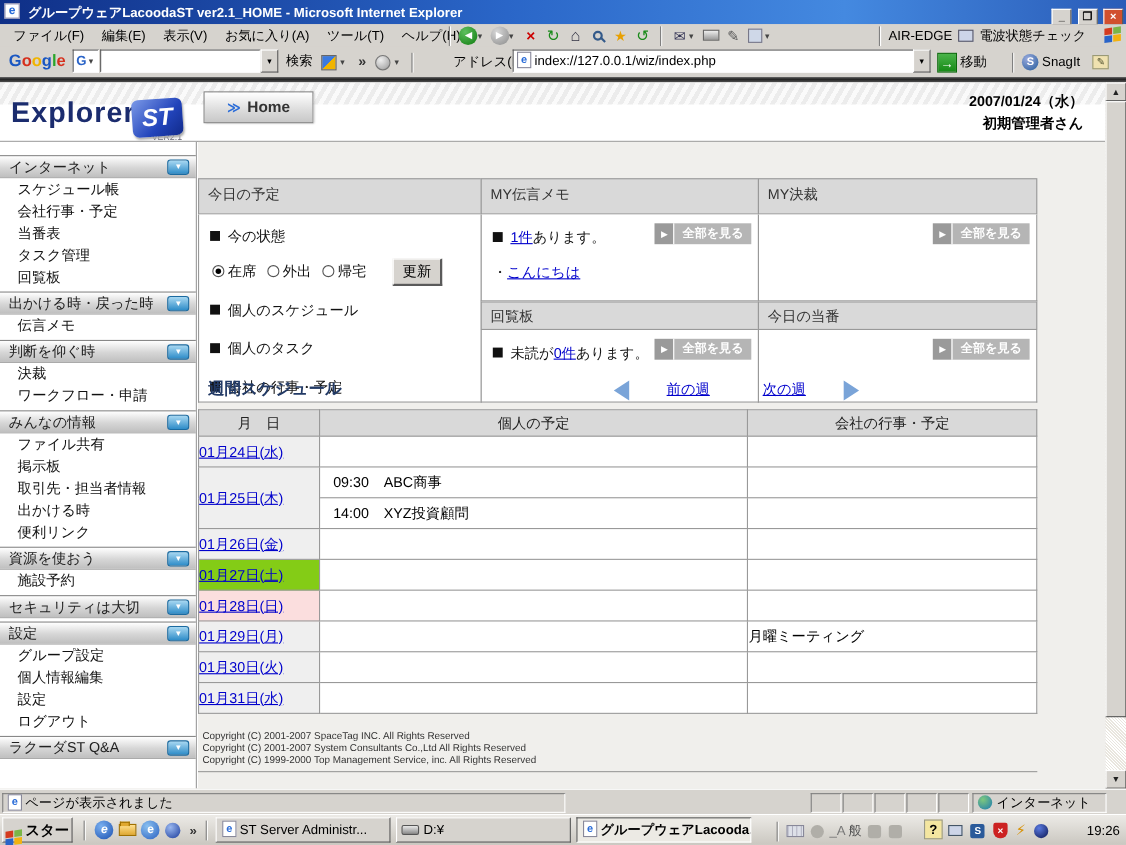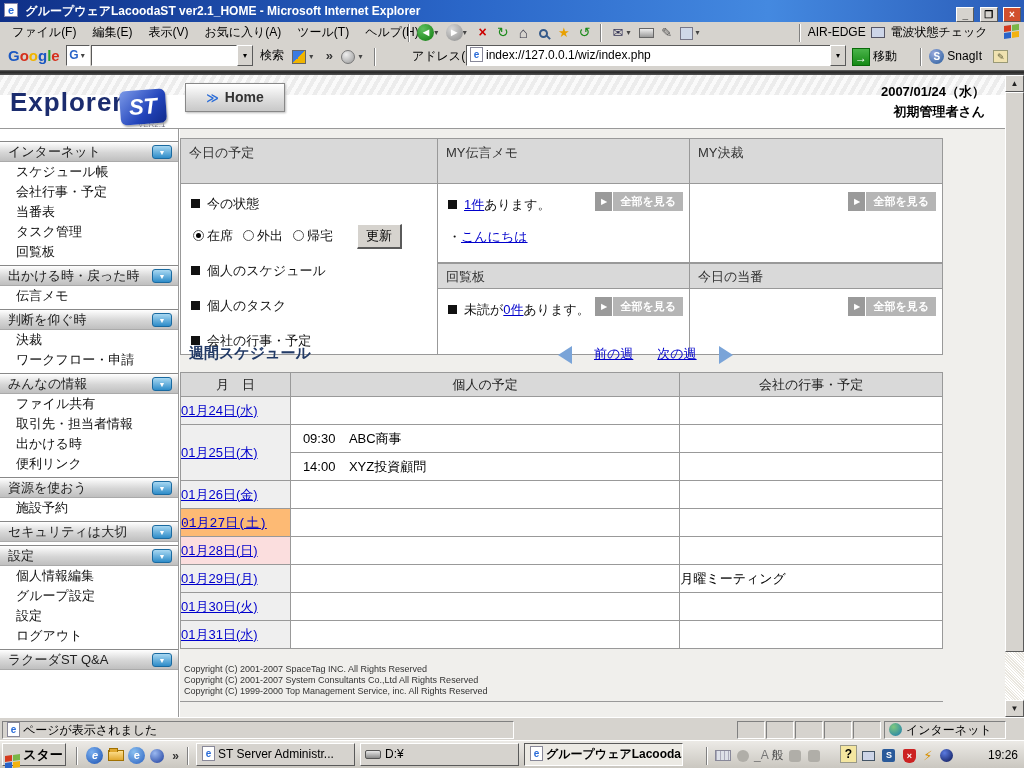--- a/index.html
+++ b/index.html
@@ -91,21 +91,21 @@
     background:linear-gradient(#a8d8f2,#2e8cc8);color:#fff;font-size:7px;line-height:13px;text-align:center;cursor:pointer;}
   .sb-item{height:20px;line-height:20px;padding-left:16px;font-size:13px;color:#111;cursor:pointer;white-space:nowrap;}
 
   
   #main{left:180px;top:54px;width:825px;height:588px;background:#f0efec;}
   .panel-head{background:#d9d9d9;border:1px solid #999;font-size:13px;color:#333;padding-left:8px;}
   .panel-body{background:#fff;border:1px solid #999;border-top:none;position:relative;font-size:13px;color:#111;}
   #col-today{left:0;top:9px;width:258px;}
   #col-mid{left:257px;top:9px;width:253px;}
   #col-right{left:509px;top:9px;width:254px;}
-  .ph29{height:46px;line-height:28px;}
+  .ph29{height:33px;line-height:28px;margin-top:24px;}
   .ph26{height:26px;line-height:25px;}
   .bullet{display:inline-block;width:9px;height:9px;background:#111;margin-right:7px;}
   #today-body{height:171px;padding:12px 0 0 10px;}
   .bullet-line{margin-bottom:12px;line-height:16px;}
   #radio-row{margin:0 0 14px 2px;line-height:20px;white-space:nowrap;}
   .radio{display:inline-block;width:11px;height:11px;border:1px solid #555;border-radius:50%;background:#fff;vertical-align:-1px;margin-right:3px;}
   .radio.checked::after{content:'';display:block;width:5px;height:5px;background:#000;border-radius:50%;margin:2px;}
   .radio-lbl{margin-right:10px;}
   #update-btn{background:#d6d3ce;border-top:1px solid #fff;border-left:1px solid #fff;border-right:2px solid #5a5a5a;border-bottom:2px solid #5a5a5a;
     font-size:13px;padding:2px 8px;margin-left:14px;cursor:pointer;}
@@ -117,29 +117,29 @@
   .viewall .va-lbl{background:#b5b5b5;color:#fff;font-size:11px;font-weight:bold;line-height:19px;padding:0 7px;border-left:1px solid #fff;}
   .memo-line1{position:absolute;left:10px;top:12px;}
   .memo-line2{position:absolute;left:10px;top:44px;}
 
   
   #week-title{left:9px;top:215px;font-size:15px;font-weight:bold;color:#223a66;}
   #week-nav{left:378px;top:216px;width:360px;height:20px;font-size:13px;white-space:nowrap;}
   .tri{display:inline-block;width:0;height:0;vertical-align:middle;cursor:pointer;}
   .tri-l{border-top:9px solid transparent;border-bottom:9px solid transparent;border-right:14px solid #7aa4d8;margin-right:10px;}
   .tri-r{border-top:9px solid transparent;border-bottom:9px solid transparent;border-left:14px solid #7aa4d8;margin-left:10px;}
-  #week-nav a{margin:0 12px;}
+  #week-nav a{margin:0 24px;}
   #sched{left:0px;top:243px;width:763px;border-collapse:collapse;background:#fff;font-size:13px;}
   #sched th{background:#d9d9d9;border:1px solid #999;font-weight:normal;color:#222;height:24px;}
   #sched td{border:1px solid #999;height:28px;padding:0;}
   #sched col.c-date{width:110px;}
   #sched col.c-pers{width:390px;}
   #sched col.c-comp{width:263px;}
   td.date-cell{background:#efefef;padding-left:8px;}
-  td.date-cell.saturday{background:#fdba74;font-family:Liberation Mono, monospace;}
+  td.date-cell.saturday{background:#84cc16;}
   td.date-cell.sunday{background:#fbdede;}
   td.personal-cell .t{display:inline-block;width:58px;padding-left:12px;}
   td.company-cell{padding-left:8px;}
 
   
   #copyright{left:0px;top:532px;width:763px;border-bottom:1px solid #999;padding:3px 0 4px 4px;position:absolute;}
   .cpl{font-size:9px;color:#333;line-height:11px;font-family:"Liberation Sans","DejaVu Sans",sans-serif;}
   #foot-logo{position:absolute;right:12px;top:6px;color:#a8a8a8;font-weight:bold;font-size:21px;letter-spacing:1px;}
   #foot-logo .ver{font-size:8px;font-weight:normal;color:#b0b0b0;}
 
@@ -282,29 +282,30 @@
       <div class="sb-item">当番表</div>
       <div class="sb-item">タスク管理</div>
       <div class="sb-item">回覧板</div>
       <div class="sb-head"><span>出かける時・戻った時</span><span class="sb-arrow">▼</span></div>
       <div class="sb-item">伝言メモ</div>
       <div class="sb-head"><span>判断を仰ぐ時</span><span class="sb-arrow">▼</span></div>
       <div class="sb-item">決裁</div>
       <div class="sb-item">ワークフロー・申請</div>
       <div class="sb-head"><span>みんなの情報</span><span class="sb-arrow">▼</span></div>
       <div class="sb-item">ファイル共有</div>
+      <div class="sb-item">掲示板</div>
       <div class="sb-item">取引先・担当者情報</div>
       <div class="sb-item">出かける時</div>
       <div class="sb-item">便利リンク</div>
       <div class="sb-head"><span>資源を使おう</span><span class="sb-arrow">▼</span></div>
       <div class="sb-item">施設予約</div>
       <div class="sb-head"><span>セキュリティは大切</span><span class="sb-arrow">▼</span></div>
       <div class="sb-head"><span>設定</span><span class="sb-arrow">▼</span></div>
+      <div class="sb-item">グループ設定</div>
       <div class="sb-item">個人情報編集</div>
-      <div class="sb-item">グループ設定</div>
       <div class="sb-item">設定</div>
       <div class="sb-item">ログアウト</div>
       <div class="sb-head"><span>ラクーダST Q&amp;A</span><span class="sb-arrow">▼</span></div>
     </div>
 
   <div id="main" class="abs">
 
     <div id="col-today" class="abs">
       <div class="panel-head ph29">今日の予定</div>
       <div id="today-body" class="panel-body">

